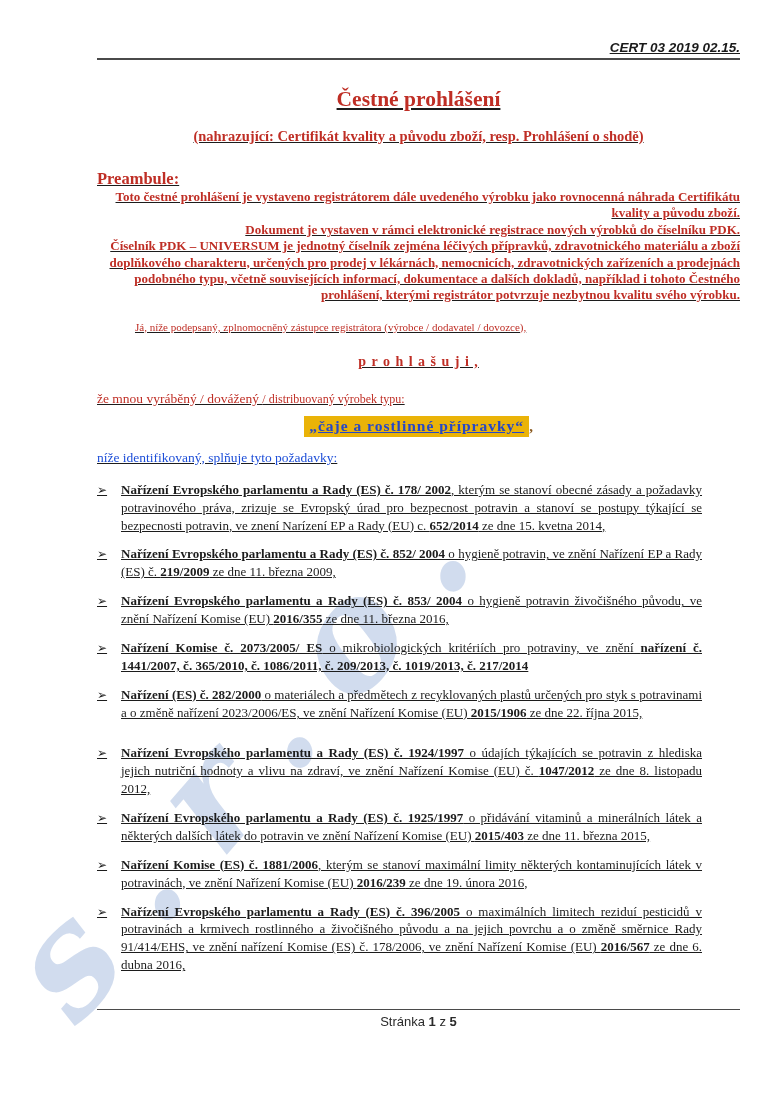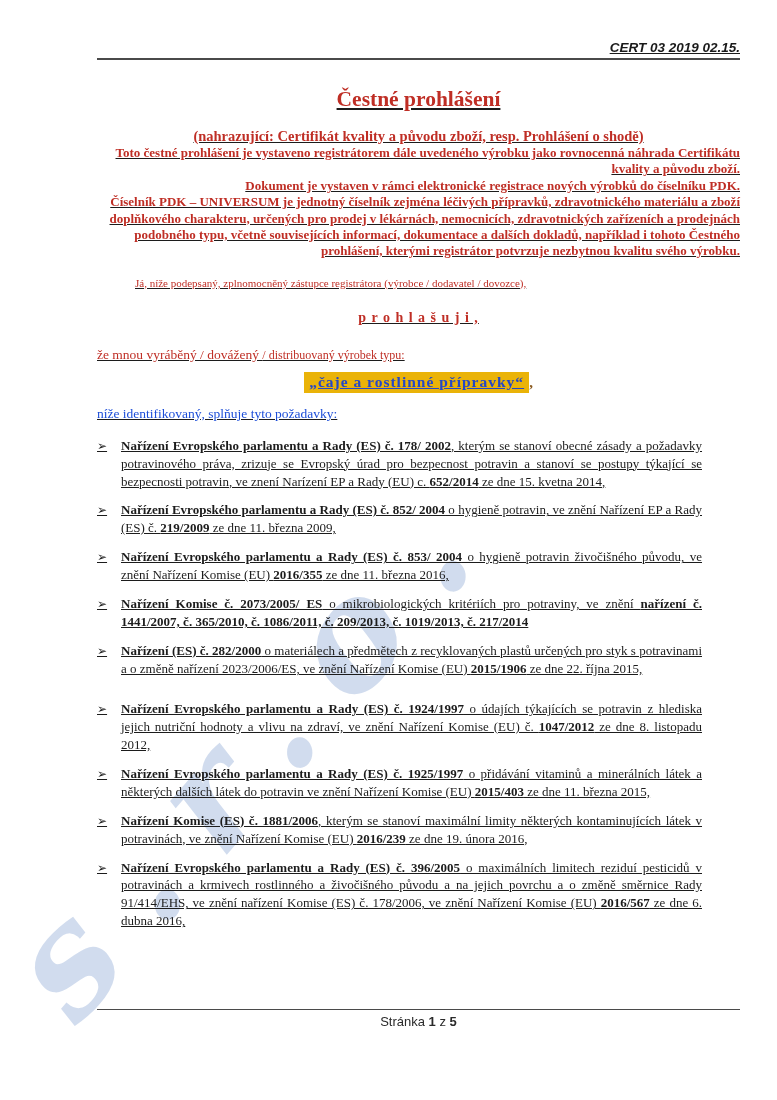--- a/index.html
+++ b/index.html
@@ -147,20 +147,21 @@
 
   <div class="content">
 
     <div class="hdr-code">CERT 03 2019 02.15.</div>
     <hr class="rule">
 
     <div class="doc-title">Čestné prohlášení</div>
     <div class="doc-subtitle">(nahrazující: Certifikát kvality a původu zboží, resp. Prohlášení o shodě)</div>
 
     <div class="preamble">
+      <div class="preamble-heading">Preambule:</div>
       <p>Toto čestné prohlášení je vystaveno registrátorem dále uvedeného výrobku jako rovnocenná náhrada Certifikátu kvality a původu zboží.</p>
       <p>Dokument je vystaven v rámci elektronické registrace nových výrobků do číselníku PDK.</p>
       <p>Číselník PDK – UNIVERSUM je jednotný číselník zejména léčivých přípravků, zdravotnického materiálu a zboží doplňkového charakteru, určených pro prodej v lékárnách, nemocnicích, zdravotnických zařízeních a prodejnách podobného typu, včetně souvisejících informací, dokumentace a dalších dokladů, například i tohoto Čestného prohlášení, kterými registrátor potvrzuje nezbytnou kvalitu svého výrobku.</p>
     </div>
 
     <div class="decl-intro">Já, níže podepsaný, zplnomocněný zástupce registrátora (výrobce / dodavatel / dovozce),</div>
 
     <div class="decl-verb">p r o h l a š u j i ,</div>
 
     <div class="product-line">

